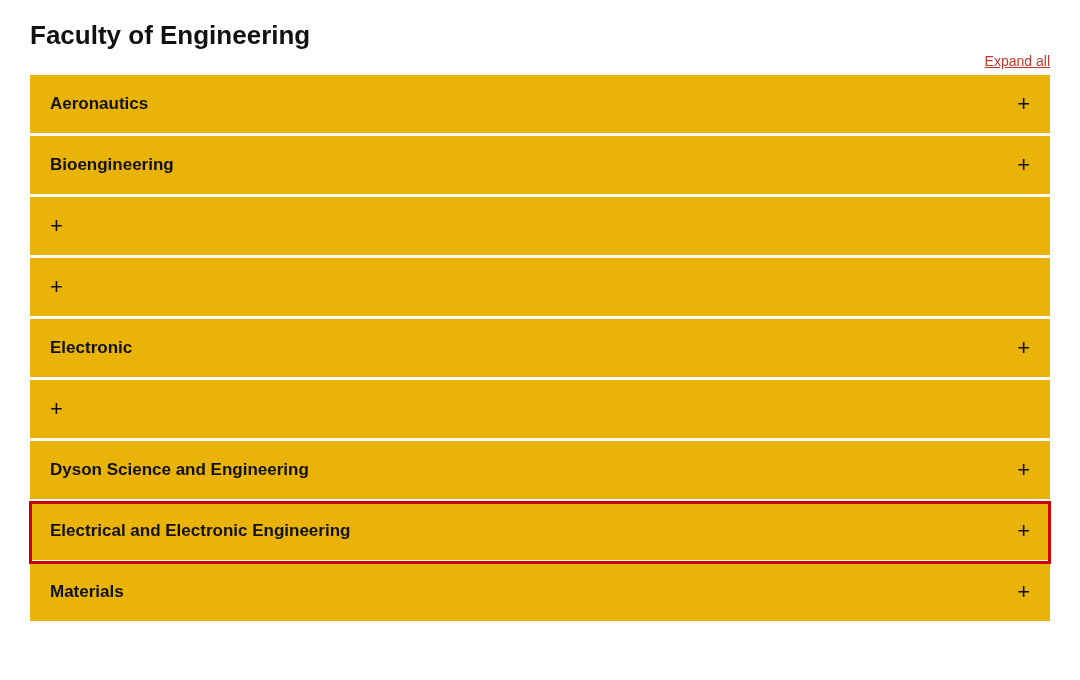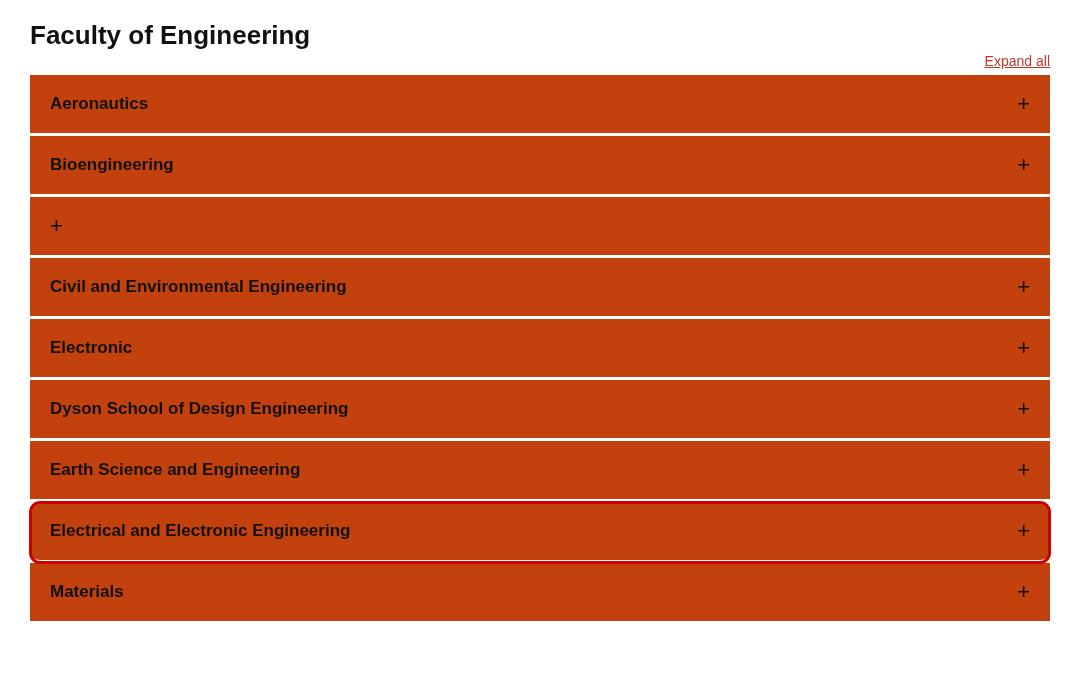--- a/index.html
+++ b/index.html
@@ -37,39 +37,38 @@
       font-size: 14px;
       cursor: pointer;
     }
 
     .accordion-list {
       list-style: none;
       width: 100%;
     }
 
     .accordion-item {
-      background: #c2410c;
+      background: #eab308;
       border-bottom: 3px solid #ffffff;
       display: flex;
       align-items: center;
       justify-content: space-between;
       padding: 18px 20px;
       cursor: pointer;
       position: relative;
     }
 
     .accordion-item:first-child {
       border-top: none;
     }
 
     .accordion-item.highlighted {
       outline: 3px solid #cc0000;
       outline-offset: -2px;
       z-index: 1;
-      border-radius: 10px;
     }
 
     .accordion-item-label {
       font-size: 17px;
       font-weight: bold;
       color: #111;
     }
 
     .accordion-item-icon {
       font-size: 22px;
@@ -93,33 +92,31 @@
       <span class="accordion-item-icon">+</span>
     </li>
     <li class="accordion-item">
       <span class="accordion-item-label">Bioengineering</span>
       <span class="accordion-item-icon">+</span>
     </li>
     <li class="accordion-item">
       <span class="accordion-item-icon">+</span>
     </li>
     <li class="accordion-item">
-      <span class="accordion-item-label">Civil and Environmental Engineering</span>
       <span class="accordion-item-icon">+</span>
     </li>
     <li class="accordion-item">
       <span class="accordion-item-label">Electronic</span>
       <span class="accordion-item-icon">+</span>
     </li>
     <li class="accordion-item">
-      <span class="accordion-item-label">Dyson School of Design Engineering</span>
       <span class="accordion-item-icon">+</span>
     </li>
     <li class="accordion-item">
-      <span class="accordion-item-label">Earth Science and Engineering</span>
+      <span class="accordion-item-label">Dyson Science and Engineering</span>
       <span class="accordion-item-icon">+</span>
     </li>
     <li class="accordion-item highlighted">
       <span class="accordion-item-label">Electrical and Electronic Engineering</span>
       <span class="accordion-item-icon">+</span>
     </li>
     <li class="accordion-item">
       <span class="accordion-item-label">Materials</span>
       <span class="accordion-item-icon">+</span>
     </li>

